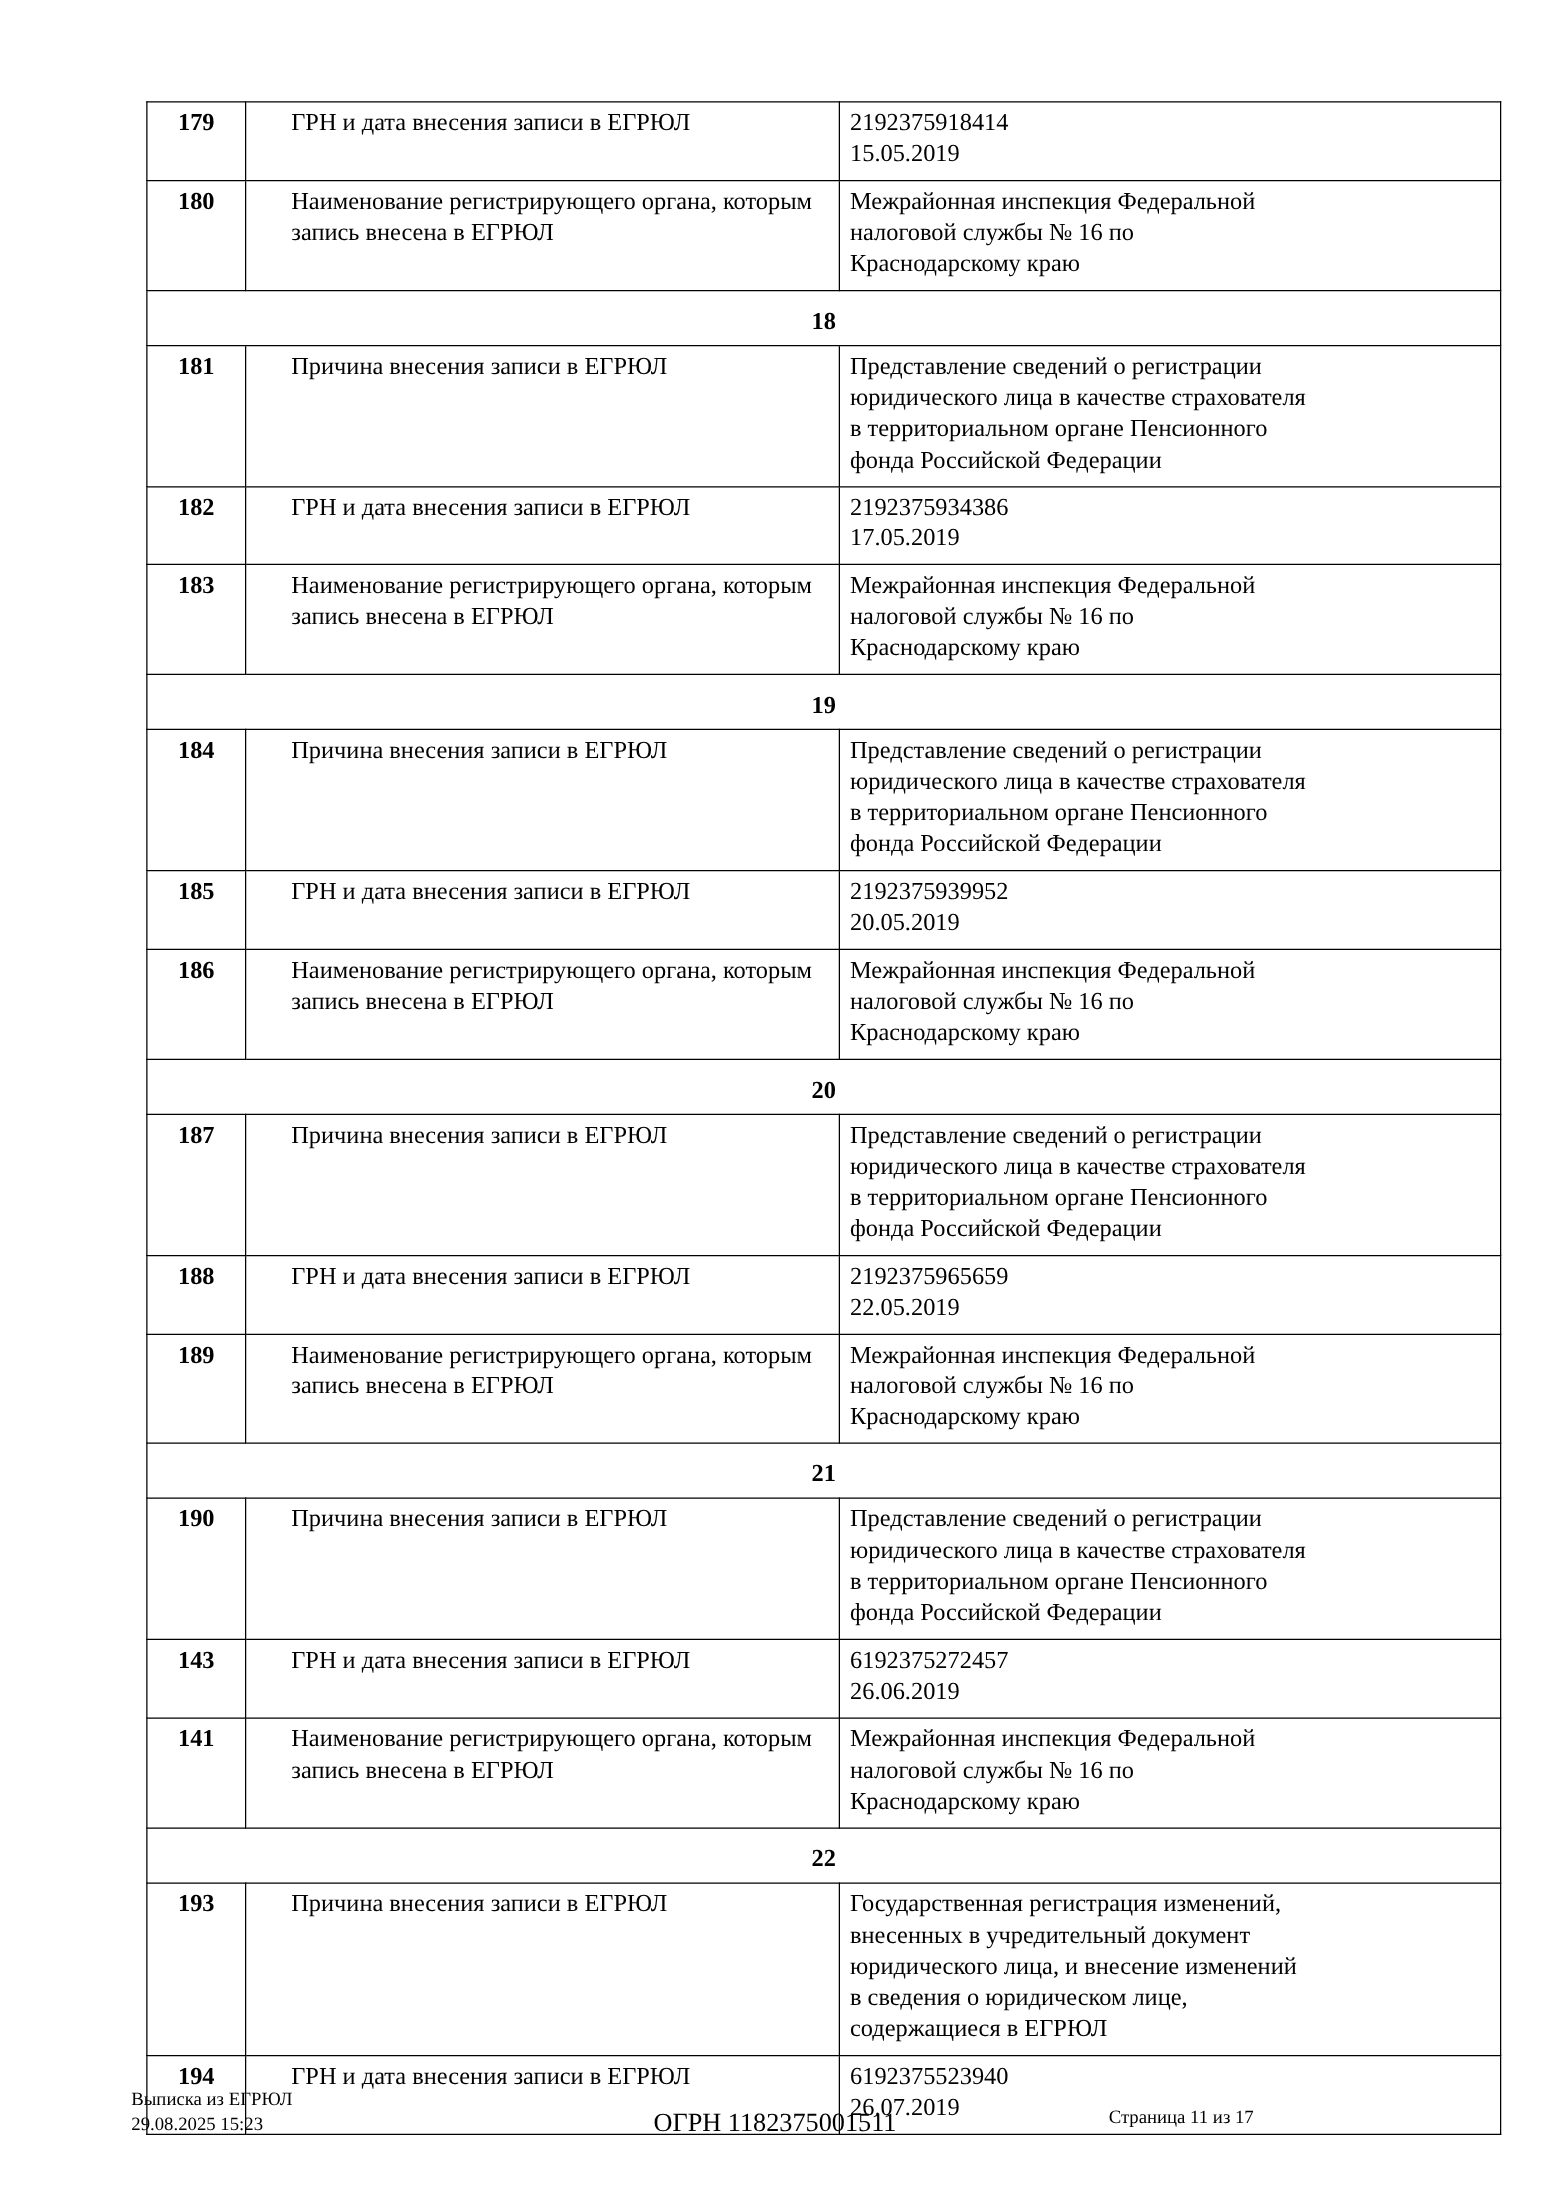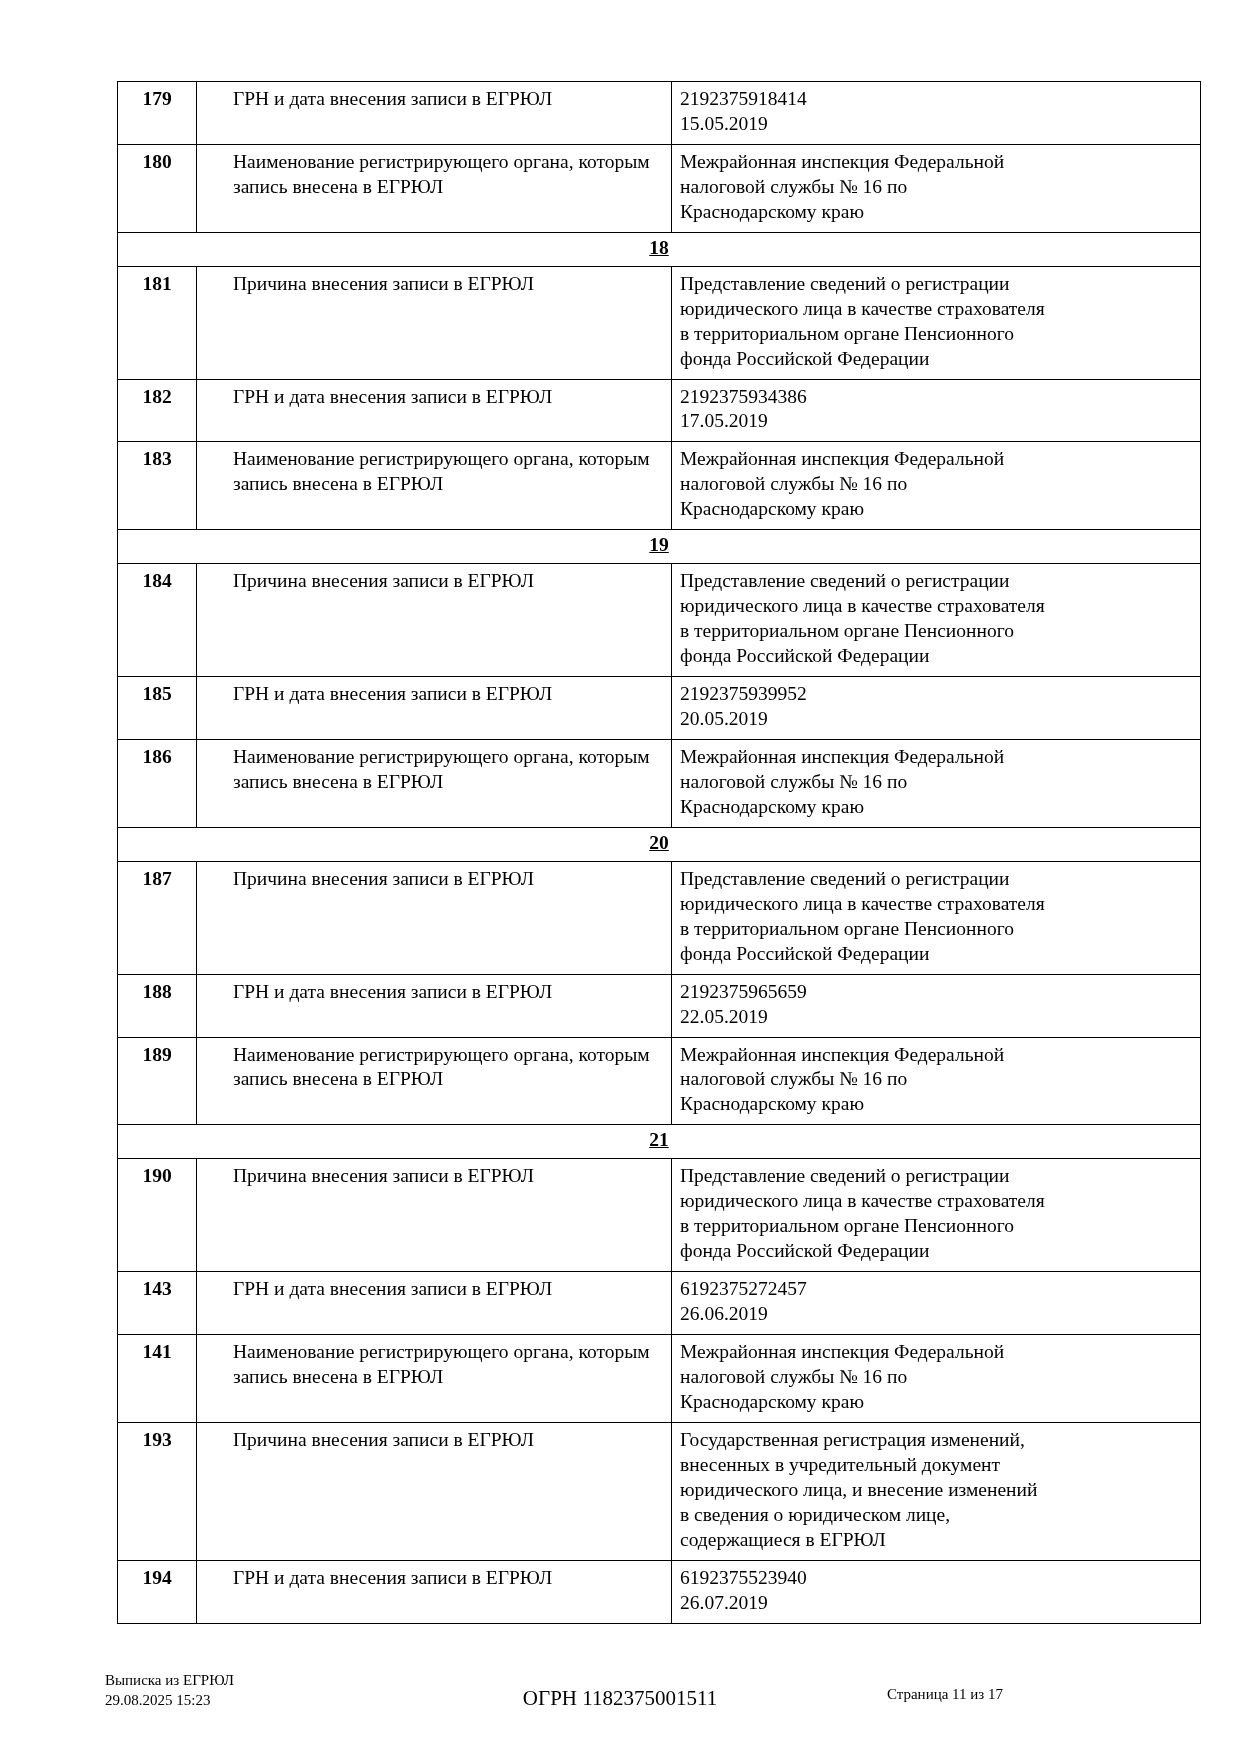--- a/index.html
+++ b/index.html
@@ -45,22 +45,21 @@
   td.label {
     width: 430px;
     padding-left: 36px;
   }
   td.value {
     width: 512px;
   }
   td.section {
     text-align: center;
     font-weight: bold;
-    padding: 3px 0 5px 0;
-    text-decoration: underline;
+    padding: 13px 0 5px 0;
   }
   .value-line {
     display: block;
   }
   .footer {
     position: absolute;
     left: 0;
     bottom: 0;
     width: 1108px;
     height: 120px;
@@ -223,20 +222,23 @@
           </td>
         </tr>
         <tr>
           <td class="num">141</td>
           <td class="label">Наименование регистрирующего органа, которым запись внесена в ЕГРЮЛ</td>
           <td class="value">
             <span class="value-line">Межрайонная инспекция Федеральной</span>
             <span class="value-line">налоговой службы № 16 по</span>
             <span class="value-line">Краснодарскому краю</span>
           </td>
+        </tr>
+        <tr>
+          <td class="section" colspan="3">22</td>
         </tr>
         <tr>
           <td class="num">193</td>
           <td class="label">Причина внесения записи в ЕГРЮЛ</td>
           <td class="value">
             <span class="value-line">Государственная регистрация изменений,</span>
             <span class="value-line">внесенных в учредительный документ</span>
             <span class="value-line">юридического лица, и внесение изменений</span>
             <span class="value-line">в сведения о юридическом лице,</span>
             <span class="value-line">содержащиеся в ЕГРЮЛ</span>

